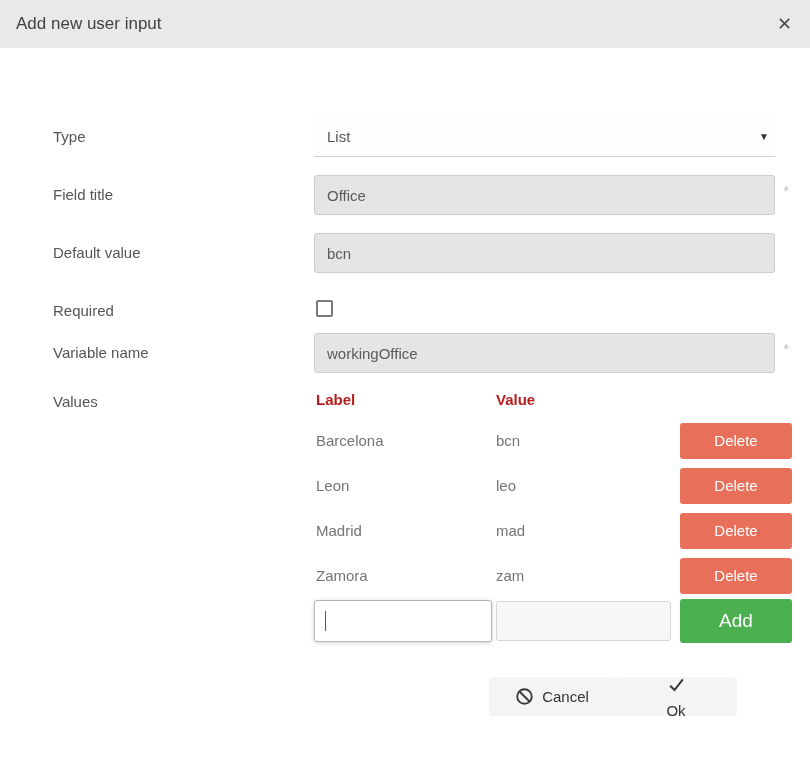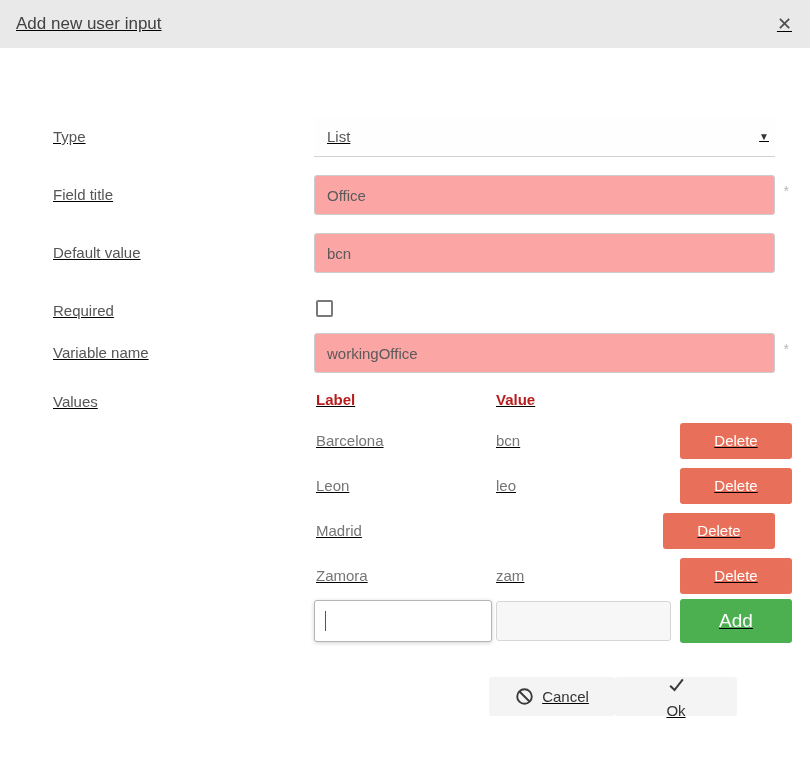--- a/index.html
+++ b/index.html
@@ -1,19 +1,19 @@
 <!DOCTYPE html>
 <html><head>
 <meta charset="utf-8">
 <style>
   * { box-sizing: border-box; margin: 0; padding: 0; }
   html, body { width: 810px; height: 768px; background: #fff; }
   body { font-family: "Liberation Sans", sans-serif; }
 
-  .dialog { width: 810px; height: 768px; background: #fff; position: relative; overflow: hidden; text-decoration: underline; }
+  .dialog { width: 810px; height: 768px; background: #fff; position: relative; overflow: hidden; }
 
   .dialog-header {
     height: 48px; background: #e9e9e9;
     display: flex; align-items: center; justify-content: space-between;
     padding: 0 18px 0 16px;
   }
   .dialog-title { font-size: 17px; color: #424242; }
   .close-btn { font-size: 18px; color: #4f4f4f; cursor: pointer; line-height: 1; }
 
   .dialog-body { padding: 69px 35px 0 53px; }
@@ -34,21 +34,21 @@
   }
   .select-box .select-value { font-size: 15px; color: #555; }
   .select-box .caret { font-size: 10px; color: #333; }
 
   
   .text-input {
     width: 100%; height: 40px;
     border: 1px solid #ccc; border-radius: 3px;
     padding: 0 12px; font-size: 15px; color: #5a5a5a;
     font-family: "Liberation Sans", sans-serif;
-    background: #fca5a5; outline: none;
+    background: #e5e5e5; outline: none;
   }
   .req-star {
     position: absolute; right: -14px; top: 8px;
     color: #b9b9b9; font-size: 14px;
   }
 
   
   .checkbox {
     appearance: none; -webkit-appearance: none;
     width: 17px; height: 17px; margin-top: 9px; margin-left: 2px;
@@ -189,20 +189,21 @@
         <div class="vt-row">
           <span class="vt-col-label">Leon</span>
           <span class="vt-col-value">leo</span>
           <span class="vt-col-action">
             <button class="btn-delete">Delete</button>
           </span>
         </div>
 
         <div class="vt-row">
           <span class="vt-col-label">Madrid</span>
+          <span class="vt-col-value">mad</span>
           <span class="vt-col-action">
             <button class="btn-delete">Delete</button>
           </span>
         </div>
 
         <div class="vt-row">
           <span class="vt-col-label">Zamora</span>
           <span class="vt-col-value">zam</span>
           <span class="vt-col-action">
             <button class="btn-delete">Delete</button>

